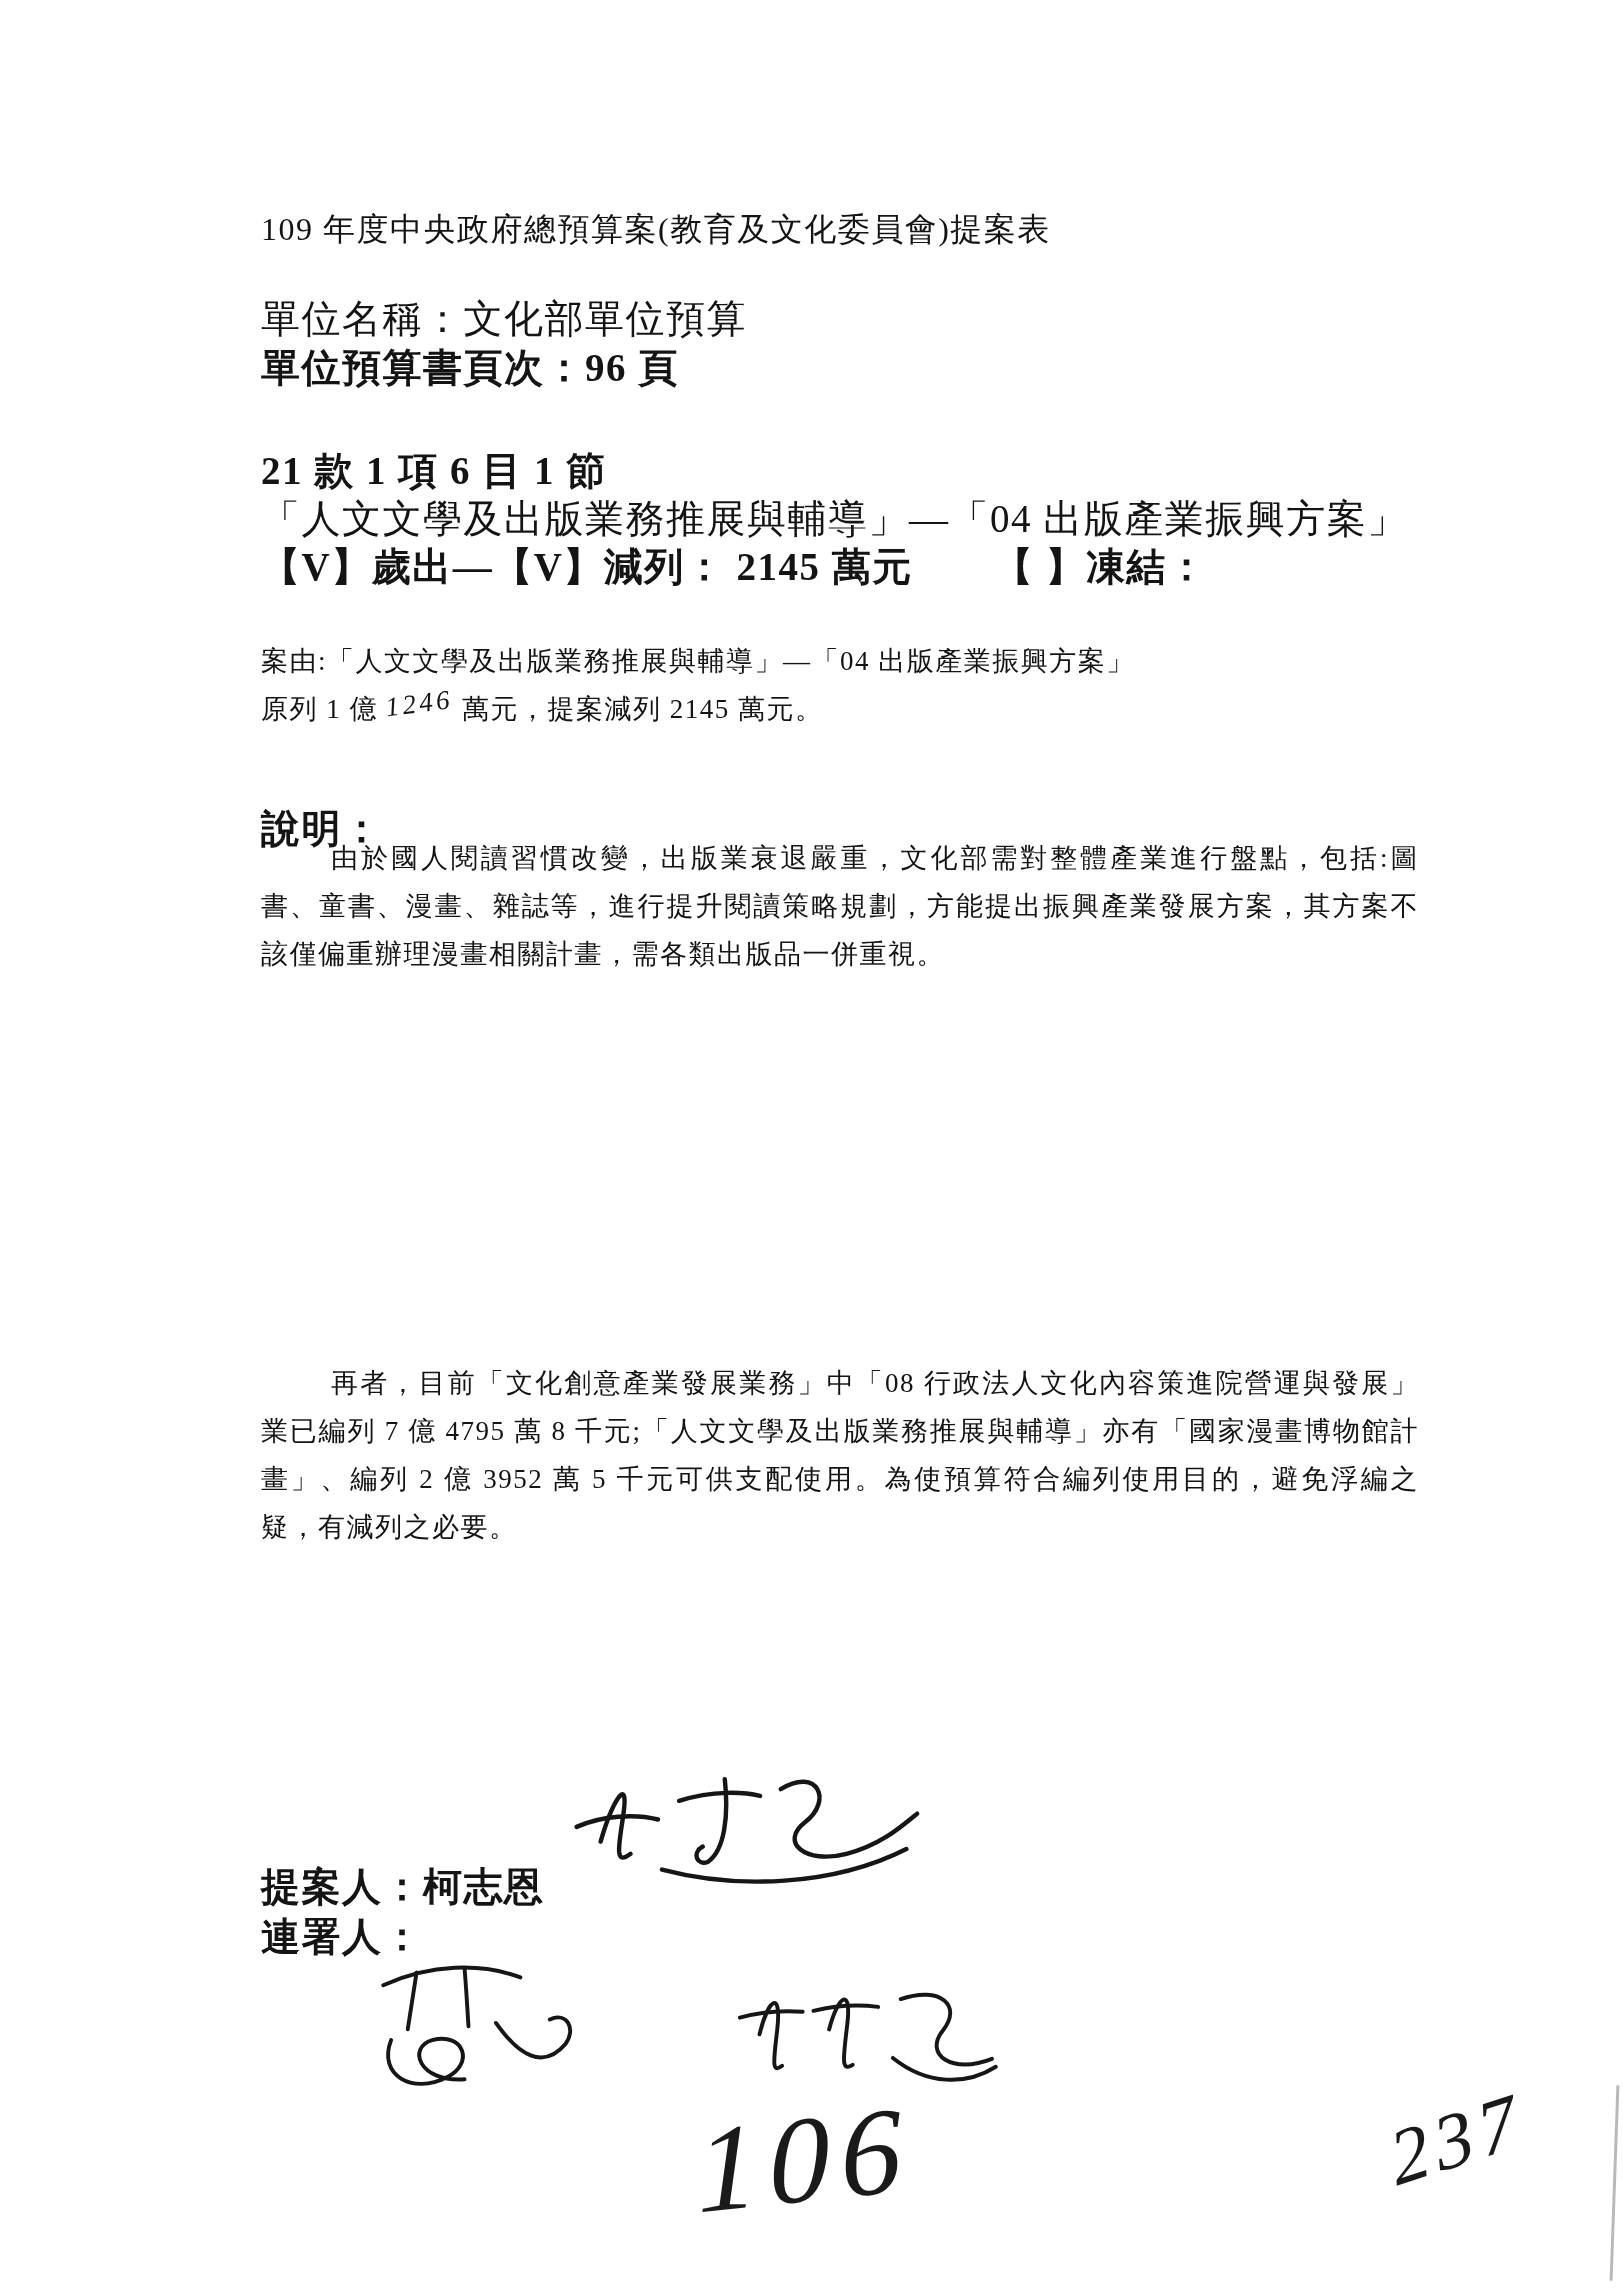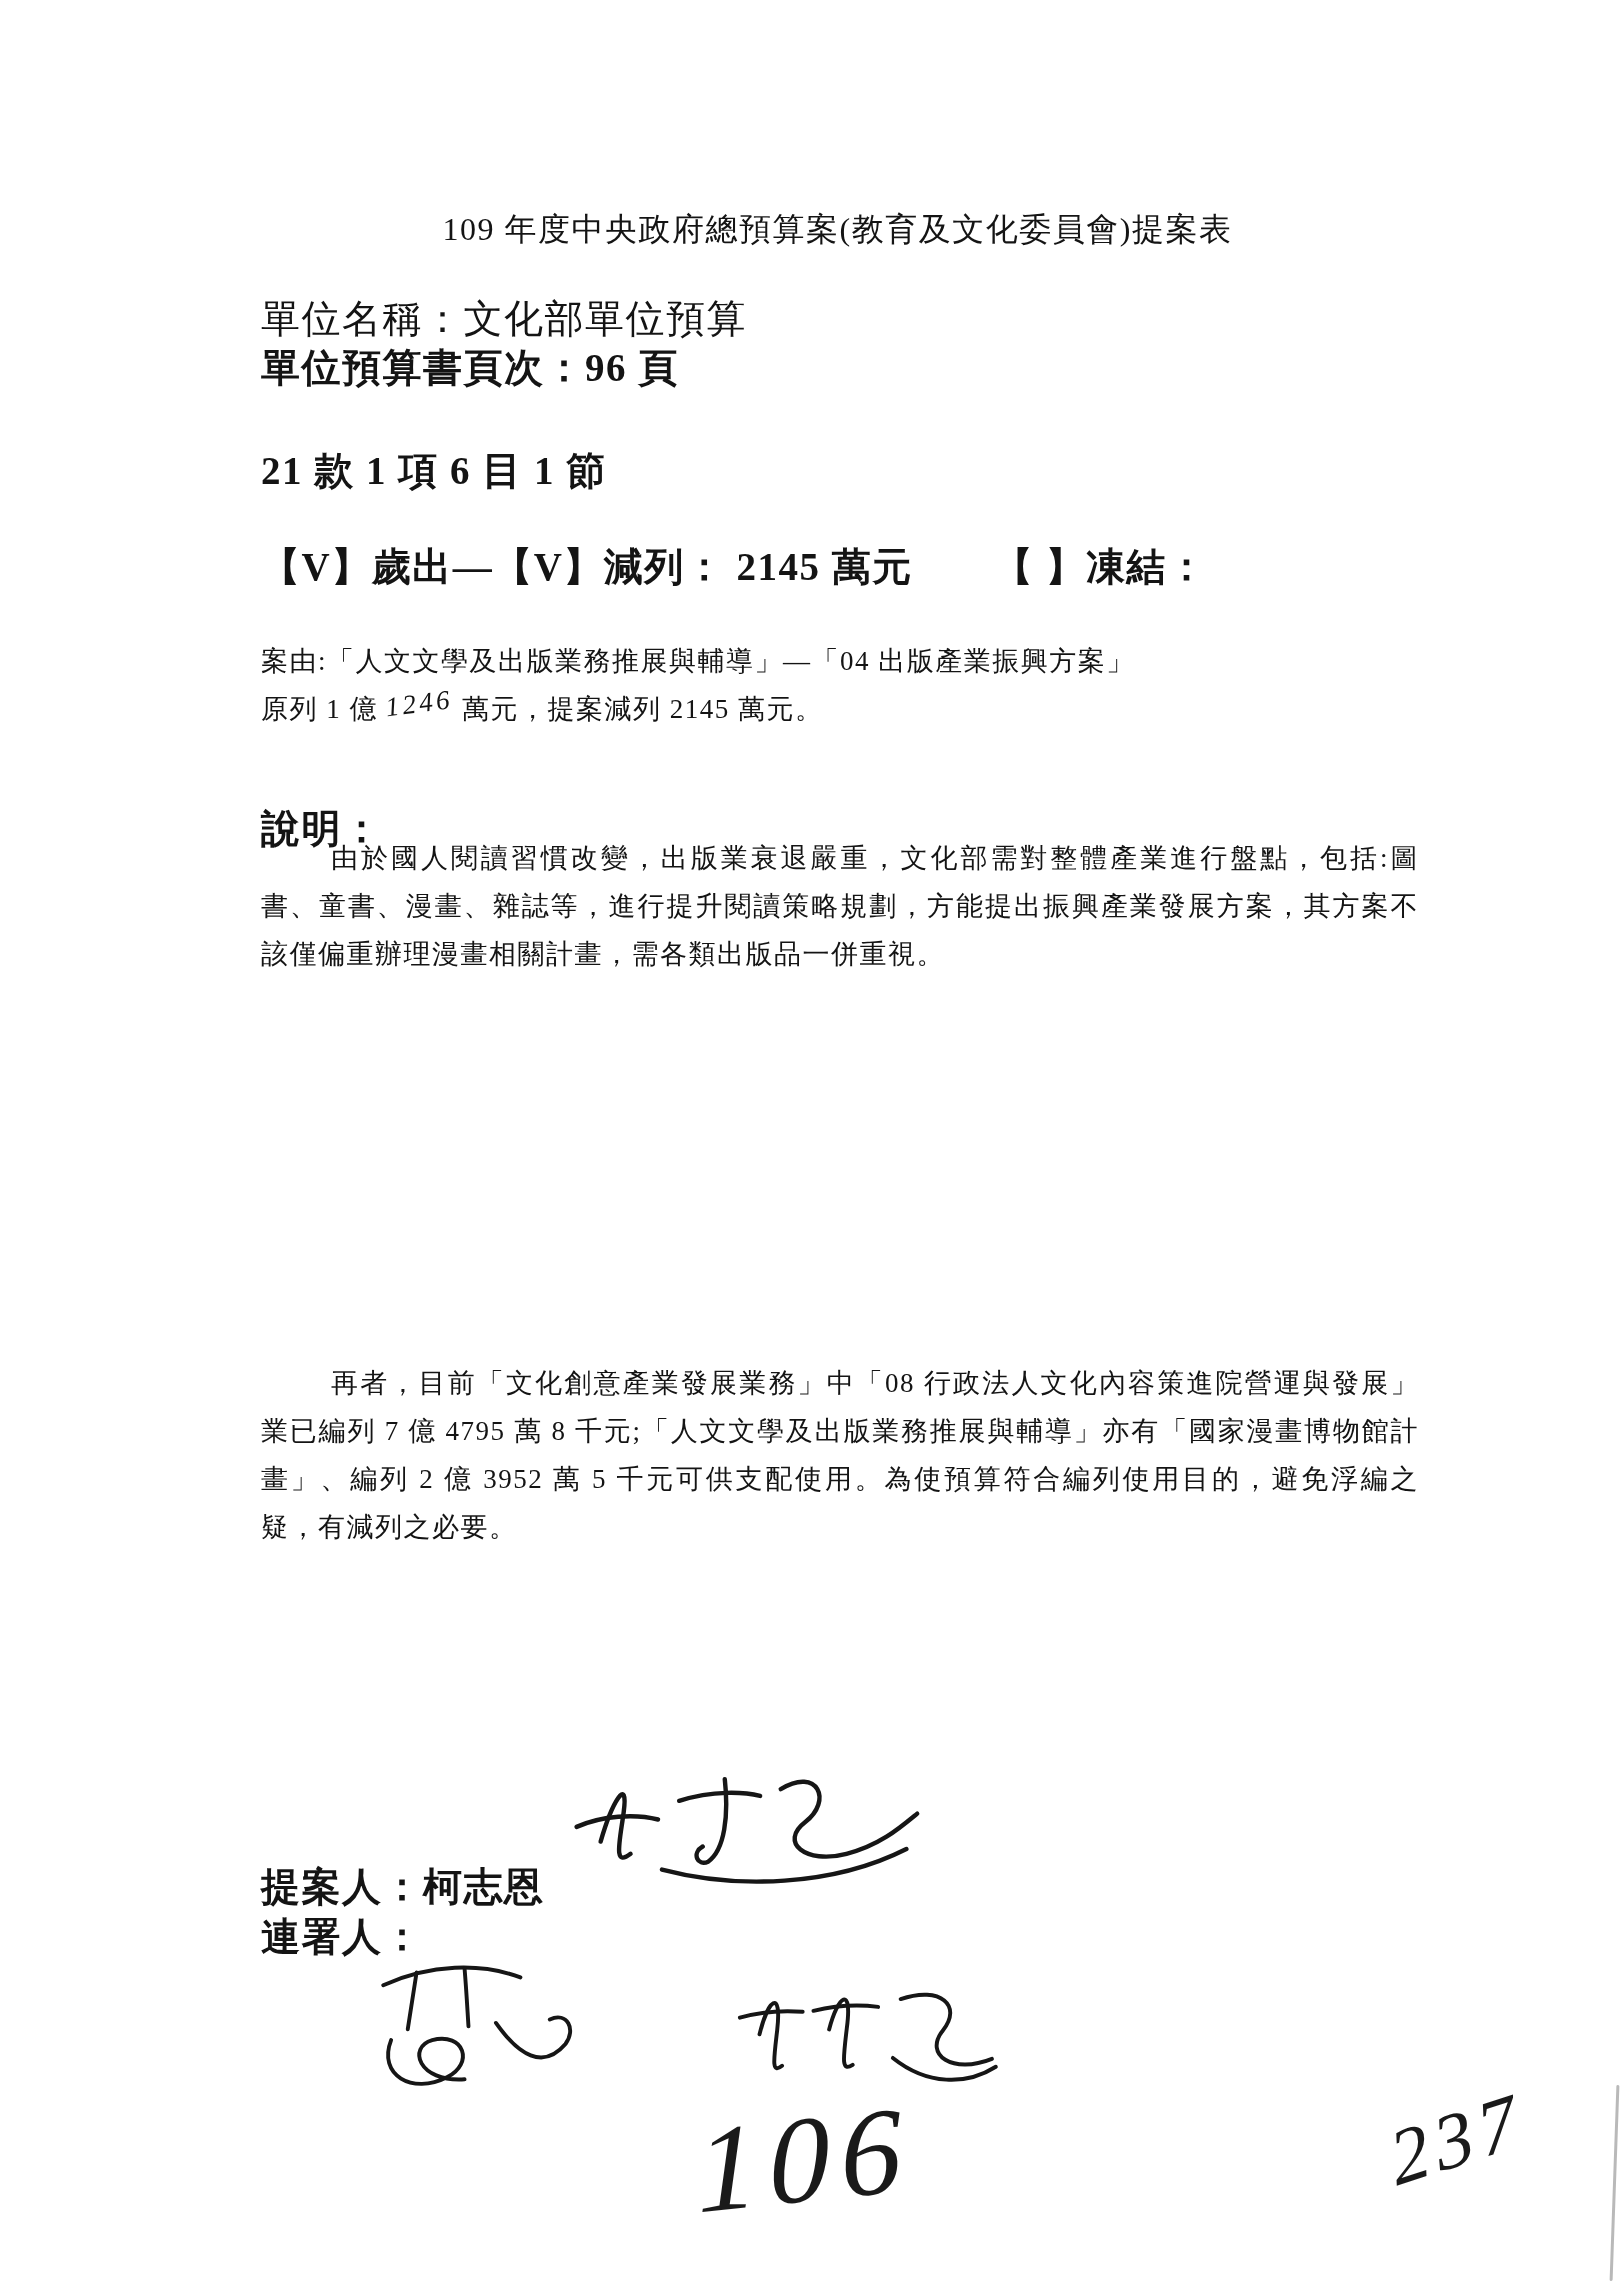--- a/index.html
+++ b/index.html
@@ -18,21 +18,20 @@
     left:261px;
     font-size:39px;
     letter-spacing:1.5px;
     white-space:nowrap;
   }
   .bold { font-weight:700; }
   .title {
     position:absolute;
     left:261px;
     width:1153px;
-    text-align:center;
     font-size:32px;
     letter-spacing:1.5px;
     white-space:nowrap;
   }
   .para {
     position:absolute;
     left:261px;
     width:1158px;
     font-size:27px;
     line-height:48px;
@@ -91,20 +90,21 @@
 <div class="sheet">
 
   <div class="title" style="top:208px;">109 年度中央政府總預算案(教育及文化委員會)提案表</div>
 
   <div class="line" style="top:292px;">單位名稱：文化部單位預算</div>
 
   <div class="line bold" style="top:341px;">單位預算書頁次：96 頁</div>
 
   <div class="line bold" style="top:444px;">21 款 1 項 6 目 1 節</div>
 
+  <div class="line" style="top:492px;">「人文文學及出版業務推展與輔導」—「04 出版產業振興方案」</div>
 
   <div class="line bold" style="top:540px;">【V】歲出—【V】減列： 2145 萬元　　【 】凍結：</div>
 
   <div class="para" style="top:637px;">
     <span>案由:「人文文學及出版業務推展與輔導」—「04 出版產業振興方案」</span><br>
     <span>原列 1 億 </span><span class="handwrite">1246</span><span> 萬元，提案減列 2145 萬元。</span>
   </div>
 
   <div class="line bold" style="top:785px;margin-top:17px;">說明：</div>
 

